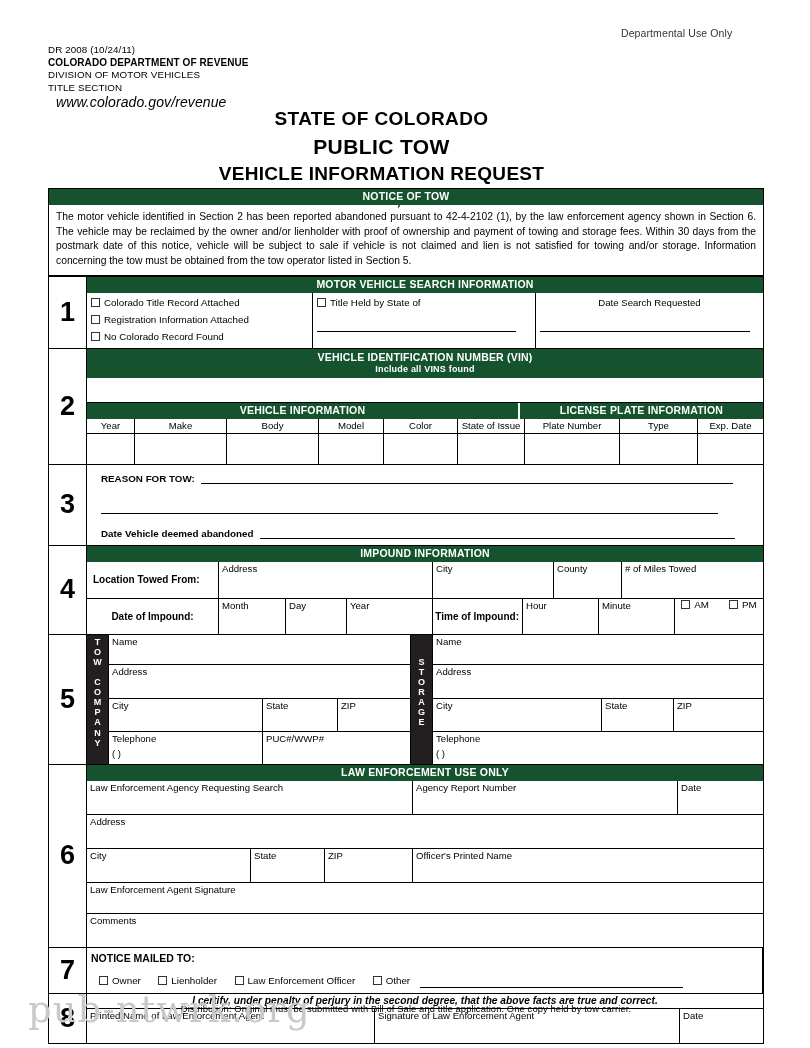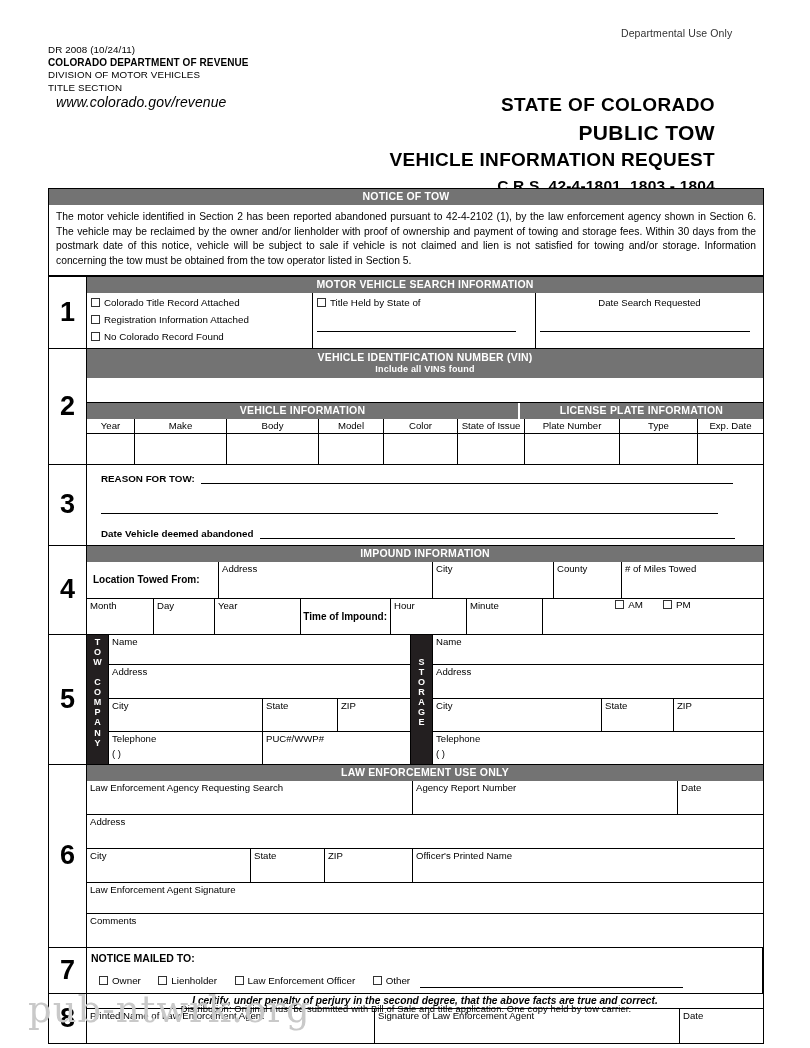--- a/index.html
+++ b/index.html
@@ -14,30 +14,30 @@
   
   .dept-use{
     position:absolute;left:603px;top:27px;font-size:10.5px;color:#333;
     letter-spacing:.1px;white-space:nowrap;padding-left:18px;
   }
   .hdr-block{position:absolute;left:48px;top:44px;line-height:1.28;}
   .hdr-line{font-size:9.8px;white-space:nowrap;letter-spacing:.1px;}
   .hdr-line.b{font-weight:bold;font-size:10px;}
   .hdr-line.i{font-style:italic;font-size:14px;padding-left:8px;}
 
-  .title-wrap{position:absolute;left:48px;top:92px;width:667px;text-align:right;}
+  .title-wrap{position:absolute;left:48px;top:106px;width:667px;text-align:center;}
   .t1{font-size:19px;font-weight:bold;letter-spacing:.4px;line-height:1.35;}
   .t2{font-size:21px;font-weight:bold;letter-spacing:.4px;line-height:1.42;}
   .t3{font-size:19px;font-weight:bold;letter-spacing:.3px;line-height:1.4;}
   .t4{font-size:15.5px;font-weight:bold;letter-spacing:.2px;line-height:1.6;}
 
   
   .form{position:absolute;left:48px;top:188px;width:716px;}
   .bar{
-    background:#737373;color:#fff;text-align:center;font-weight:bold;
+    background:#14532d;color:#fff;text-align:center;font-weight:bold;
     font-size:10.5px;letter-spacing:.2px;padding:1px 0 2px;line-height:1.25;
   }
   .bar .sub{font-size:9px;font-weight:bold;display:block;line-height:1.2;}
 
   .notice{
     border:1.6px solid #000;border-top:none;padding:5px 7px 6px 7px;
     font-size:10.3px;line-height:1.42;text-align:justify;
   }
 
   
@@ -227,20 +227,23 @@
               <div class="lbl">City</div>
             </div>
           <div class="c" style="width:68px;">
               <div class="lbl">County</div>
             </div>
           <div class="c" style="flex:1;">
               <div class="lbl"># of Miles Towed</div>
             </div>
         </div>
         <div class="r" style="height:35px;">
+          <div class="c" style="width:132px;display:flex;align-items:center;justify-content:center;">
+            <span style="font-size:10px;font-weight:bold;">Date of Impound:</span>
+          </div>
           <div class="c" style="width:67px;">
               <div class="lbl">Month</div>
             </div>
           <div class="c" style="width:61px;">
               <div class="lbl">Day</div>
             </div>
           <div class="c" style="width:86px;">
               <div class="lbl">Year</div>
             </div>
           <div class="c" style="width:90px;display:flex;align-items:center;justify-content:flex-end;padding-right:3px;">

